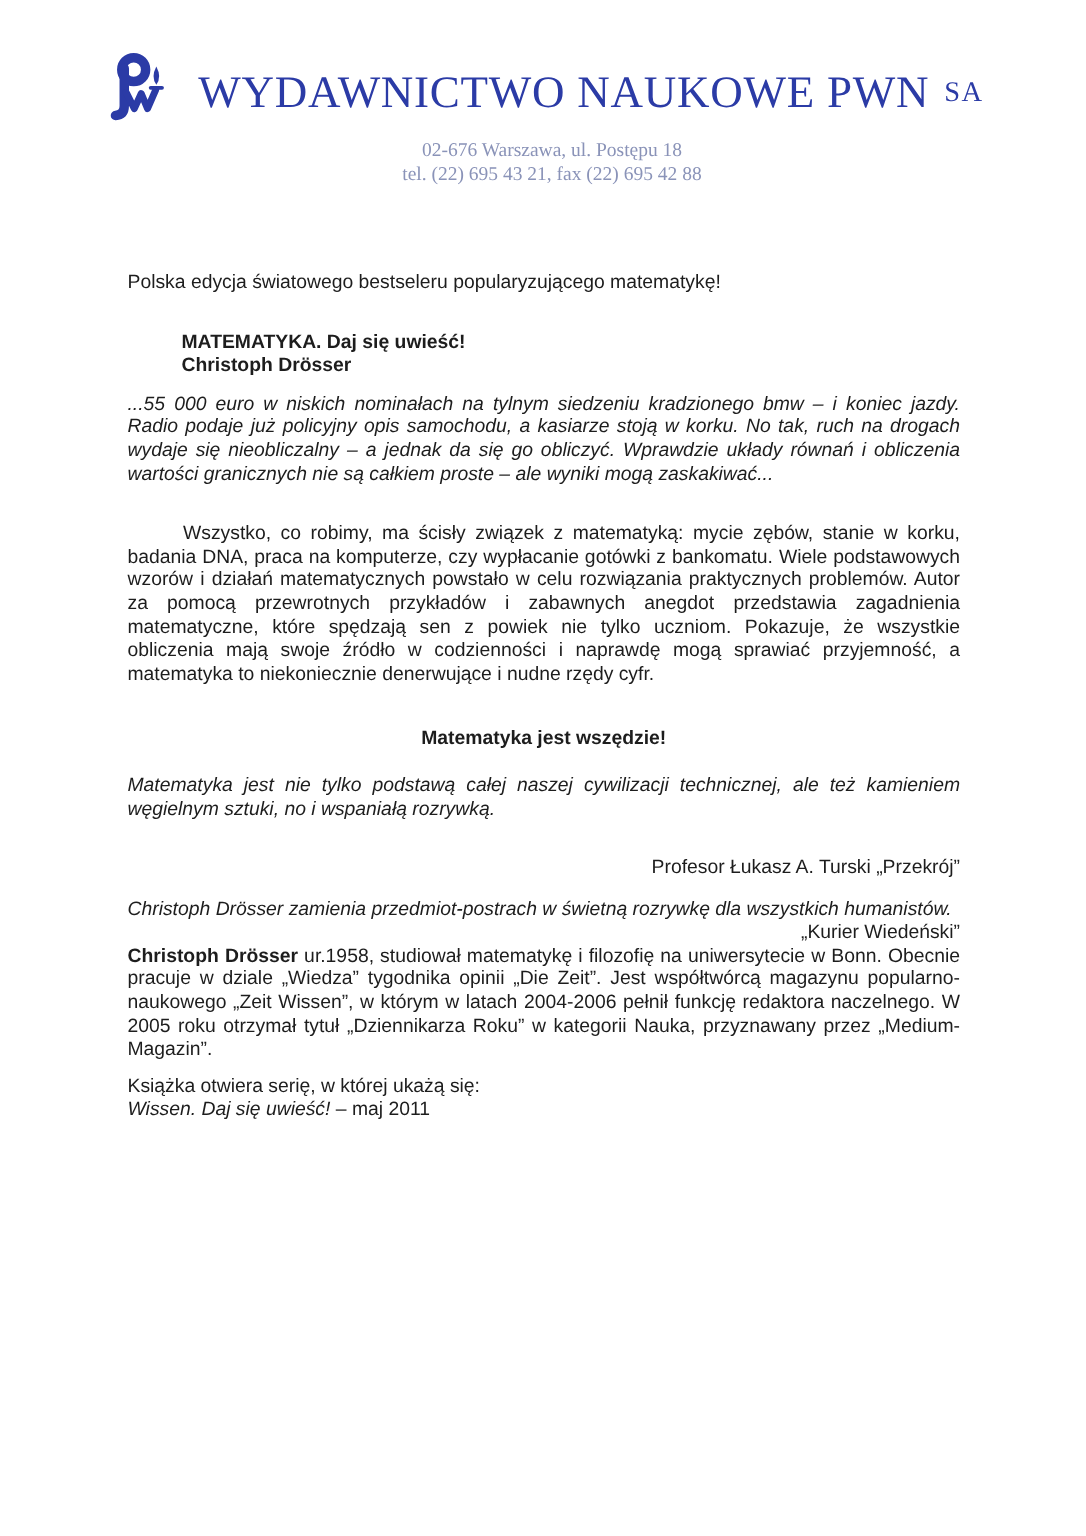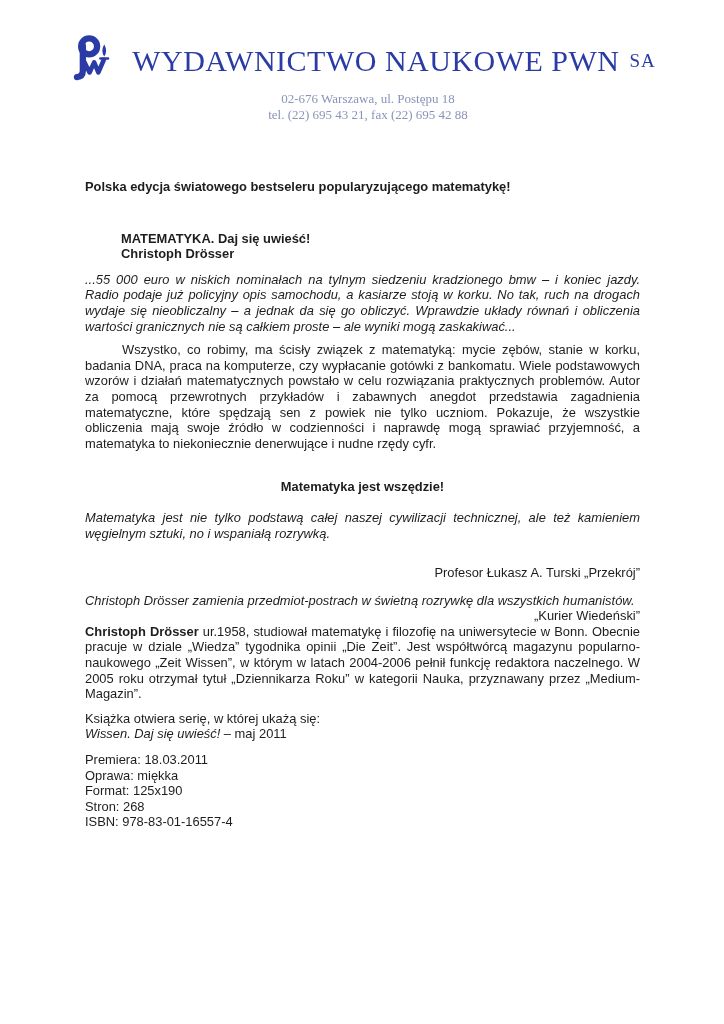--- a/index.html
+++ b/index.html
@@ -47,29 +47,29 @@
     color: #8a93b8;
     margin-left: 12px;
   }
   
   .content {
     margin: 57px 84px 0 85px; 
     font-size: 12.9px;
     line-height: 15.6px;
   }
   .lead {
-    font-weight: bold;
-    margin-bottom: 36px;
+    font-weight: normal;
+    margin-bottom: 24px;
   }
   .title-block { margin-bottom: 10px; }
   .book-title, .book-author { font-weight: bold; padding-left: 36px; }
   .intro {
     font-style: italic;
     text-align: justify;
-    margin-bottom: 8px;
+    margin-bottom: 24px;
   }
   .description {
     text-align: justify;
     text-indent: 37px;
     margin-bottom: 28px;
   }
   .slogan {
     font-weight: bold;
     text-align: center;
     margin-bottom: 15px;
@@ -142,23 +142,15 @@
       <div class="attribution">„Kurier Wiedeński”</div>
     </div>
 
     <p class="bio"><b>Christoph Drösser</b><span> ur.1958, studiował matematykę i filozofię na uniwersytecie w Bonn. Obecnie pracuje w dziale „Wiedza” tygodnika opinii „Die Zeit”. Jest współtwórcą magazynu popularno-naukowego „Zeit Wissen”, w którym w latach 2004-2006 pełnił funkcję redaktora naczelnego. W 2005 roku otrzymał tytuł „Dziennikarza Roku” w kategorii Nauka, przyznawany przez „Medium-Magazin”.</span></p>
 
     <div class="series">
       <div>Książka otwiera serię, w której ukażą się:</div>
       <div><span class="italic">Wissen. Daj się uwieść!</span><span> – maj 2011</span></div>
     </div>
 
-    <div class="details">
-      <div>Premiera: 18.03.2011</div>
-      <div>Oprawa: miękka</div>
-      <div>Format: 125x190</div>
-      <div>Stron: 268</div>
-      <div>ISBN: 978-83-01-16557-4</div>
-      <div>Cena 29,90</div>
-    </div>
 
   </div>
 </div>
 
 </body></html>

